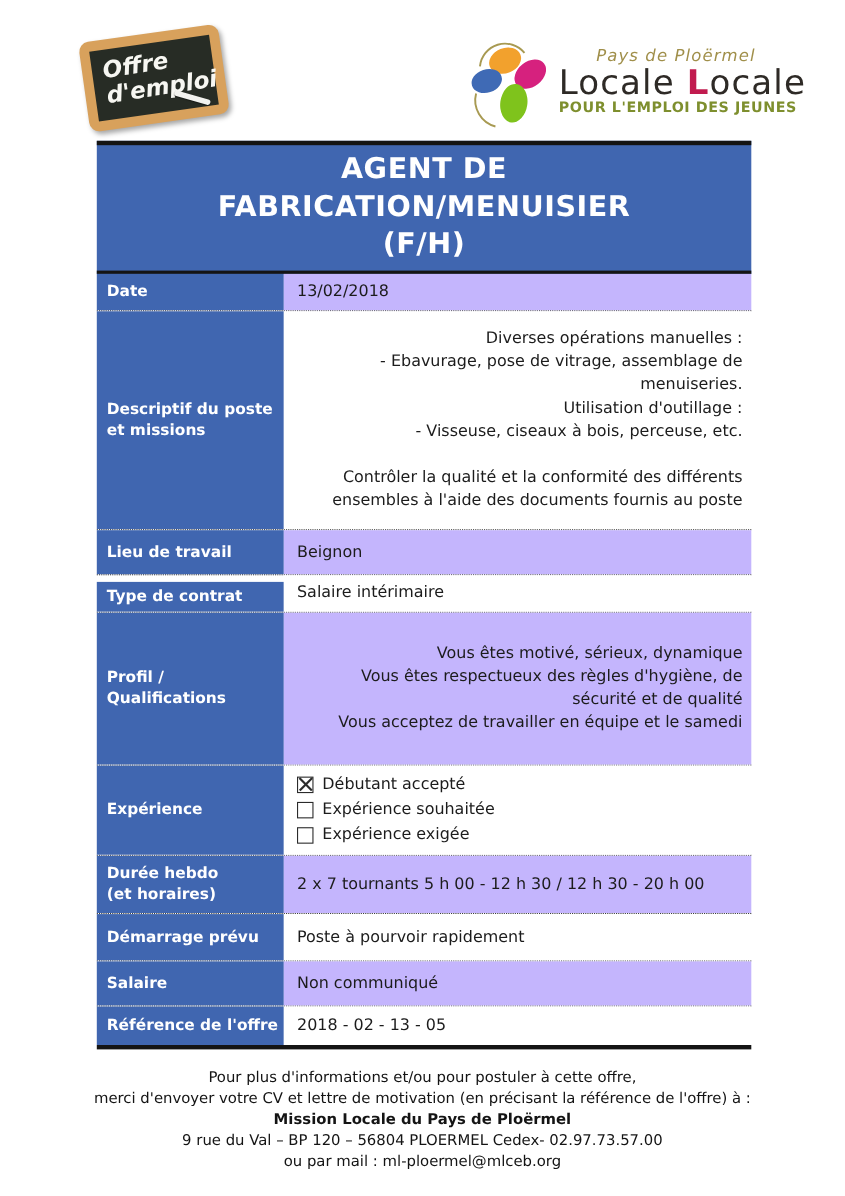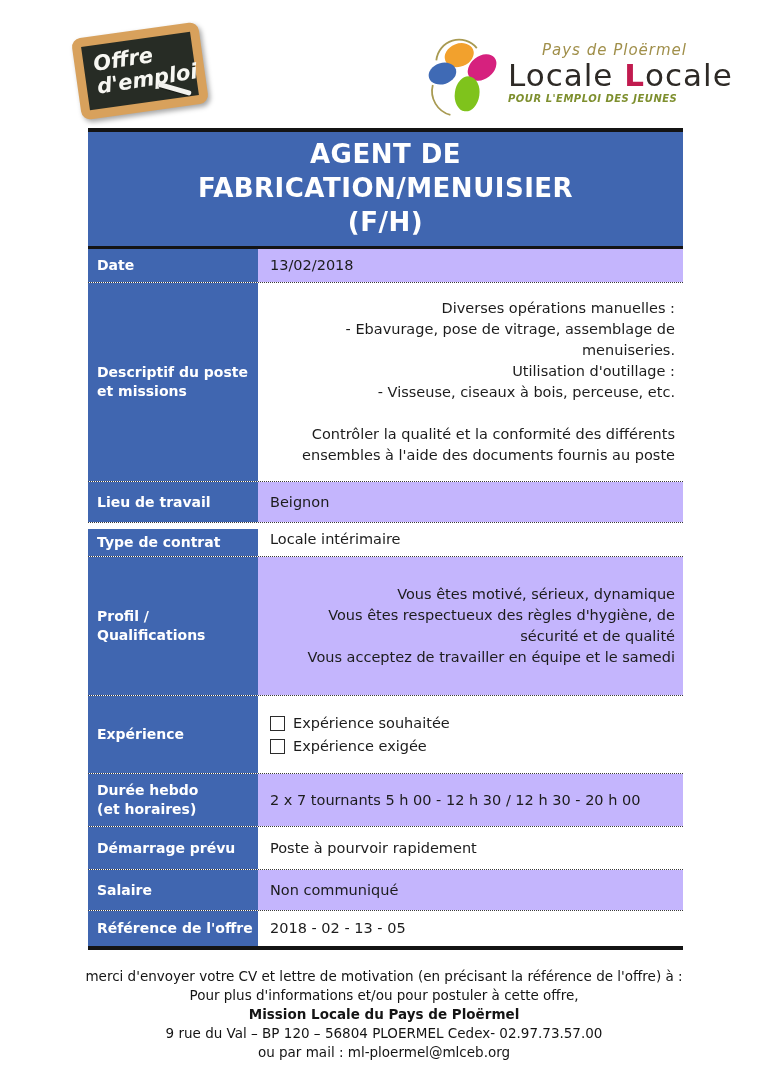--- a/index.html
+++ b/index.html
@@ -19,21 +19,21 @@
               background:#f2f2ee;border-radius:3px;transform:rotate(24deg);
               box-shadow:0 1px 1px rgba(0,0,0,.4);}
 
   .logo{position:absolute;left:424px;top:34px;display:flex;align-items:flex-start;}
   .logo-balloons{width:88px;height:88px;flex:0 0 auto;}
   .logo-text{margin-left:-4px;padding-top:8px;}
   .logo-region{font-size:15px;color:#a08f4a;font-style:italic;letter-spacing:1px;
                padding-left:34px;line-height:16px;}
   .logo-brand{font-size:31px;line-height:34px;color:#2e2a26;letter-spacing:1px;}
   .logo-brand .brand-l{color:#c11b4f;font-weight:bold;}
-  .logo-tagline{font-size:10px;font-weight:bold;font-style:italic;color:#7e8f2e;
+  .logo-tagline{font-size:13px;font-weight:bold;color:#7e8f2e;
                 letter-spacing:.5px;line-height:14px;}
 
   
   .title-band{margin-left:88px;width:595px;background:#4066b0;
               border-top:4px solid #141414;border-bottom:3px solid #141414;
               text-align:center;padding:5px 0 7px 0;}
   .title-band .tline{color:#ffffff;font-weight:bold;font-size:26px;line-height:34px;
               letter-spacing:.5px;}
 
   
@@ -122,33 +122,37 @@
 Contrôler la qualité et la conformité des différents ensembles à l'aide des documents fournis au poste</div>
     </div>
 
     <div class="row r-lieu">
       <div class="cell-label">Lieu de travail</div>
       <div class="cell-value bg-gray">Beignon</div>
     </div>
 
     <div class="row r-type">
       <div class="cell-label">Type de contrat</div>
-      <div class="cell-value bg-white">Locale intérimaire</div>
+      <div class="cell-value bg-white">Salaire intérimaire</div>
     </div>
 
     <div class="row r-profil">
       <div class="cell-label">Profil / Qualifications</div>
       <div class="cell-value bg-gray preline">Vous êtes motivé, sérieux, dynamique
 Vous êtes respectueux des règles d'hygiène, de sécurité et de qualité
 Vous acceptez de travailler en équipe et le samedi</div>
     </div>
 
     <div class="row r-exp">
       <div class="cell-label">Expérience</div>
       <div class="cell-value bg-white">
+        <div class="check-row">
+          <span class="checkbox checked"></span>
+          <span>Débutant accepté</span>
+        </div>
         <div class="check-row">
           <span class="checkbox"></span>
           <span>Expérience souhaitée</span>
         </div>
         <div class="check-row">
           <span class="checkbox"></span>
           <span>Expérience exigée</span>
         </div>
       </div>
     </div>
@@ -170,20 +174,20 @@
     </div>
 
     <div class="row r-ref">
       <div class="cell-label">Référence de l'offre</div>
       <div class="cell-value bg-white">2018 - 02 - 13 - 05</div>
     </div>
 
   </div>
 
   <div class="footer">
+    <div>Pour plus d'informations et/ou pour postuler à cette offre,</div>
     <div>merci d'envoyer votre CV et lettre de motivation (en précisant la référence de l'offre) à :</div>
-    <div>Pour plus d'informations et/ou pour postuler à cette offre,</div>
     <div class="fbold">Mission Locale du Pays de Ploërmel</div>
     <div>9 rue du Val – BP 120 – 56804 PLOERMEL Cedex- 02.97.73.57.00</div>
     <div>ou par mail : ml-ploermel@mlceb.org</div>
   </div>
 
 </div>
 
 </body></html>

